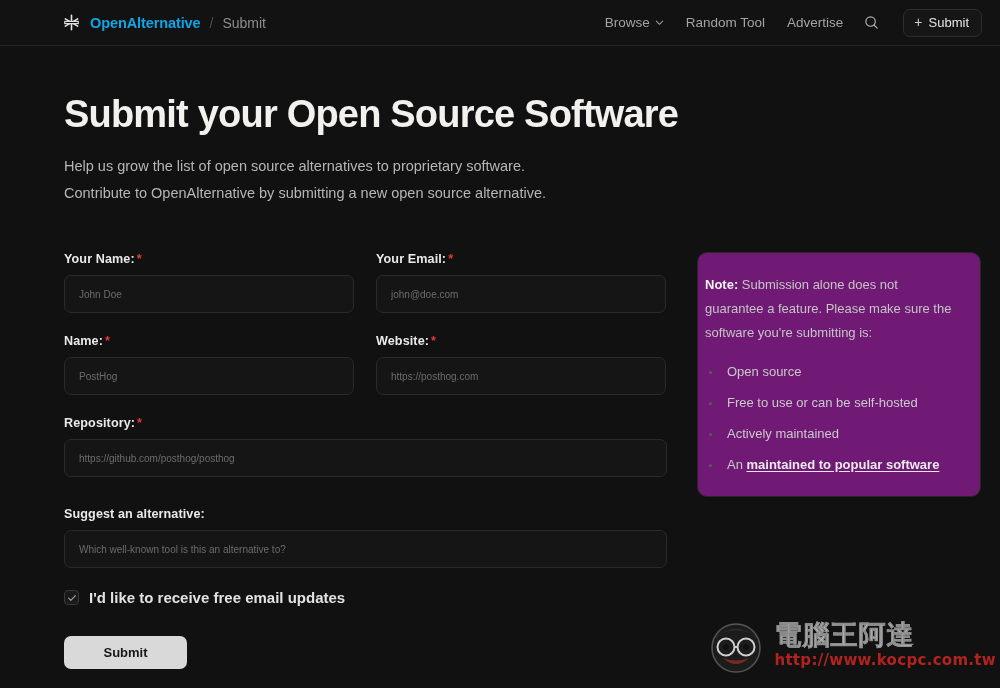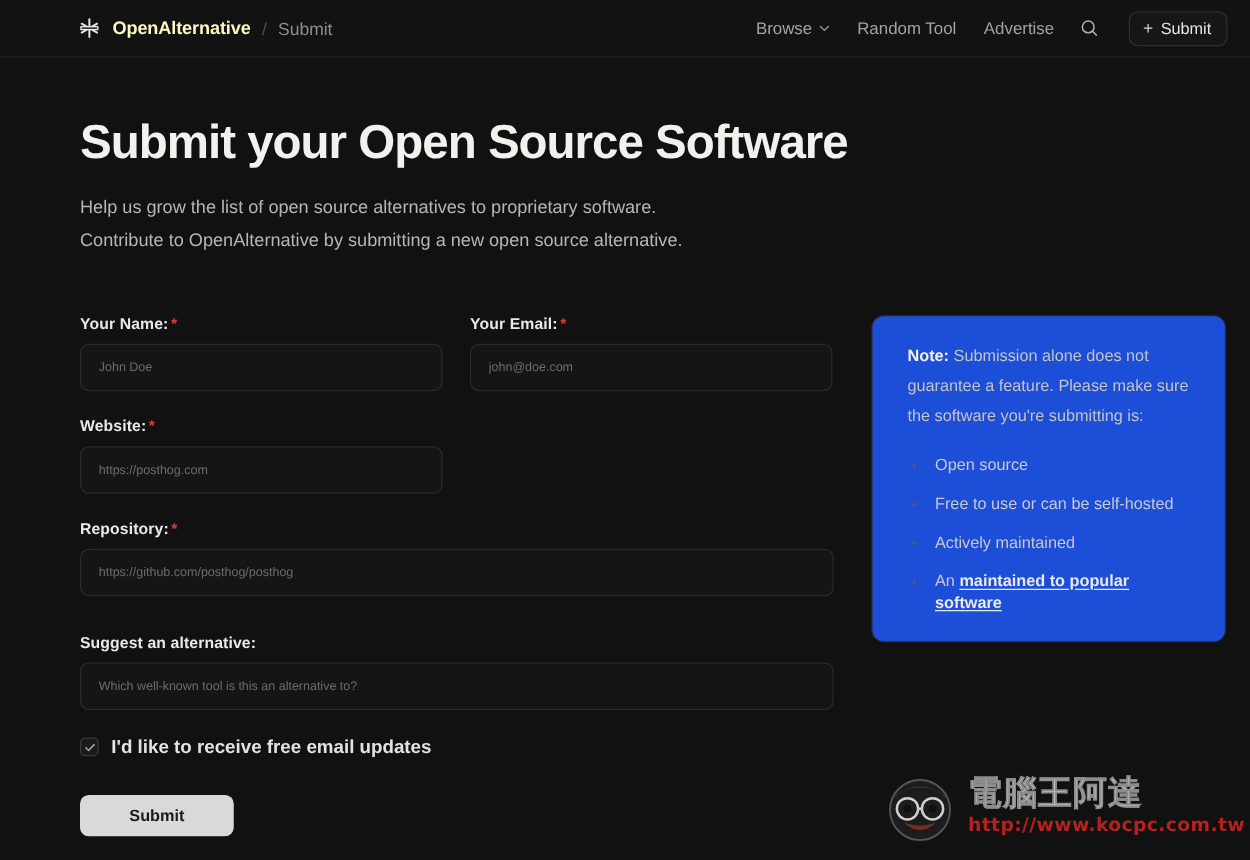--- a/index.html
+++ b/index.html
@@ -30,21 +30,21 @@
   }
   .brand-logo {
     width: 19px;
     height: 19px;
     display: block;
     flex: none;
   }
   .brand-name {
     font-size: 14.5px;
     font-weight: bold;
-    color: #fef9c3;
+    color: #0ea5e9;
     letter-spacing: -0.1px;
   }
   .crumb-sep {
     color: #4d4d4d;
     font-size: 14px;
     margin: 0 9px;
   }
   .crumb-current {
     font-size: 14px;
     color: #8e8e8e;
@@ -193,24 +193,24 @@
     font-weight: bold;
     color: #181818;
     cursor: pointer;
     font-family: "Liberation Sans", sans-serif;
   }
 
   
   .note {
     width: 284px;
     flex: none;
-    background: #1d4ed8;
+    background: #701a75;
     border: 1px solid #262626;
     border-radius: 10px;
-    padding: 20px 20px 22px 28px;
+    padding: 20px 20px 22px 7px;
   }
   .note-text {
     font-size: 13px;
     line-height: 1.85;
     color: #c4c4c4;
   }
   .note-text b { color: #f2f2f2; }
   .note-list {
     list-style: none;
     margin-top: 19px;
@@ -346,20 +346,26 @@
 
         <div class="field half">
           <label class="label">
             <span>Your Email:</span><span class="req">*</span>
           </label>
           <input class="input" placeholder="john@doe.com" style="">
         </div>
       </div>
 
       <div class="row">
+        <div class="field half">
+          <label class="label">
+            <span>Name:</span><span class="req">*</span>
+          </label>
+          <input class="input" placeholder="PostHog" style="">
+        </div>
 
         <div class="field half">
           <label class="label">
             <span>Website:</span><span class="req">*</span>
           </label>
           <input class="input" placeholder="https://posthog.com" style="">
         </div>
       </div>
 
       <div class="field full">

